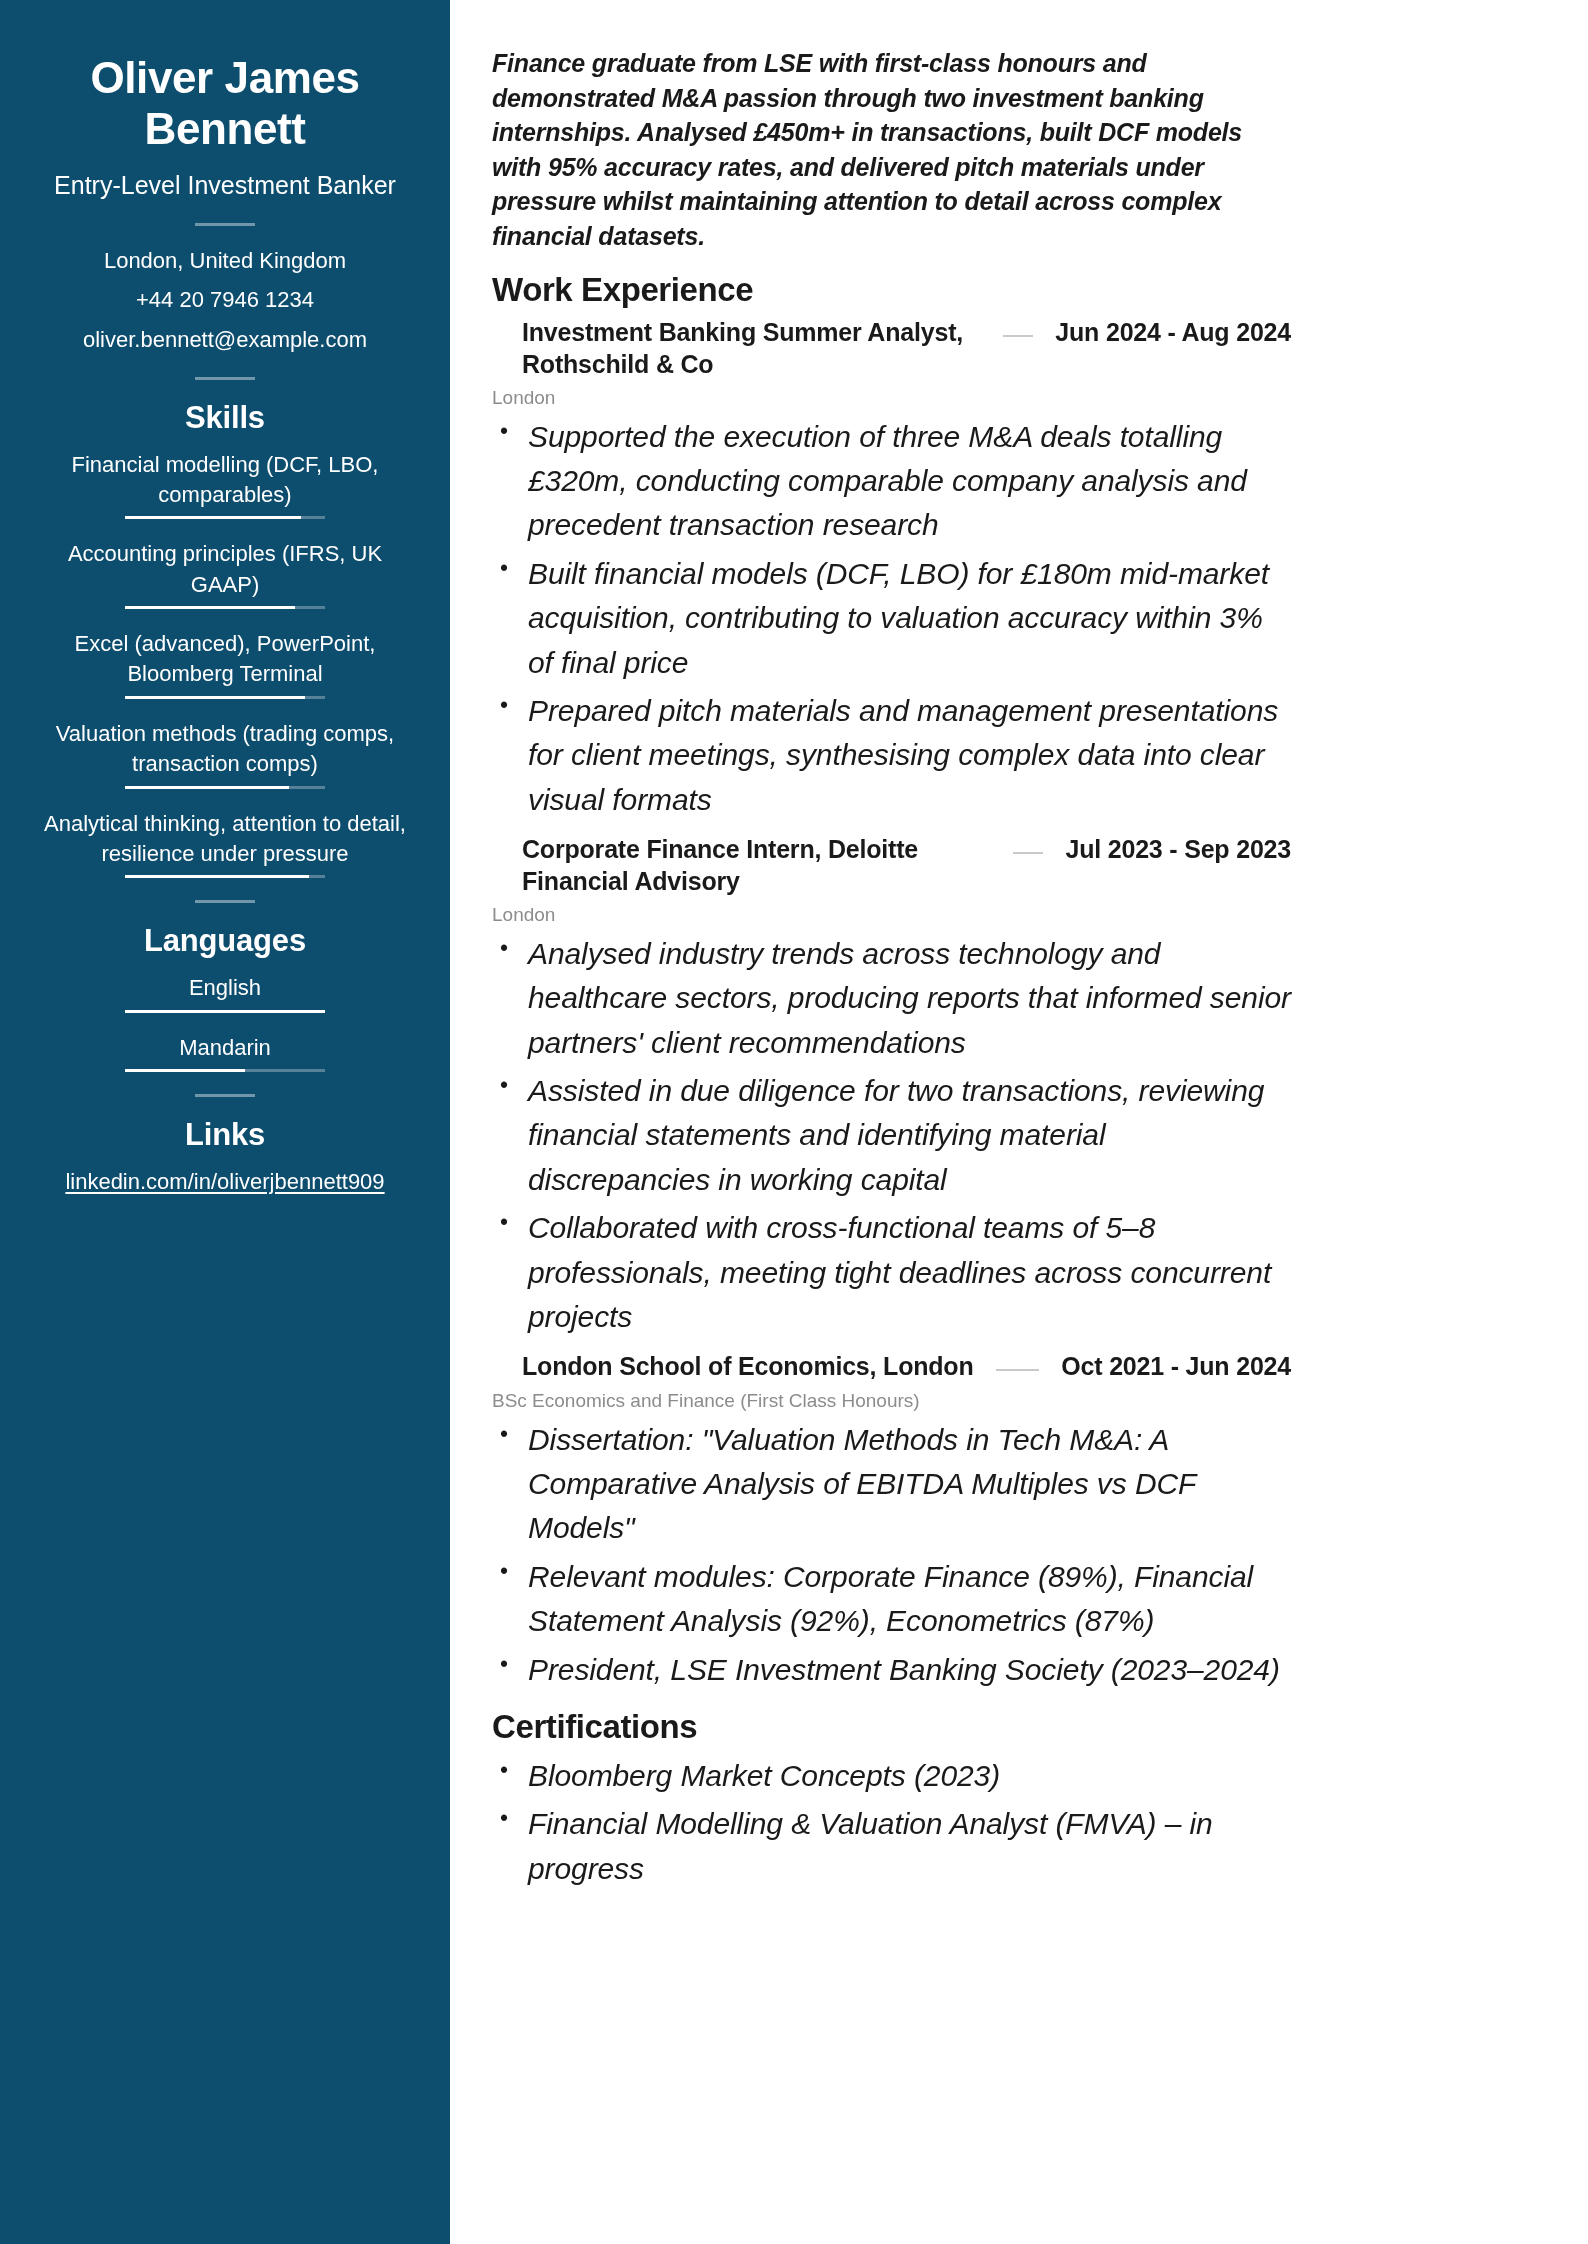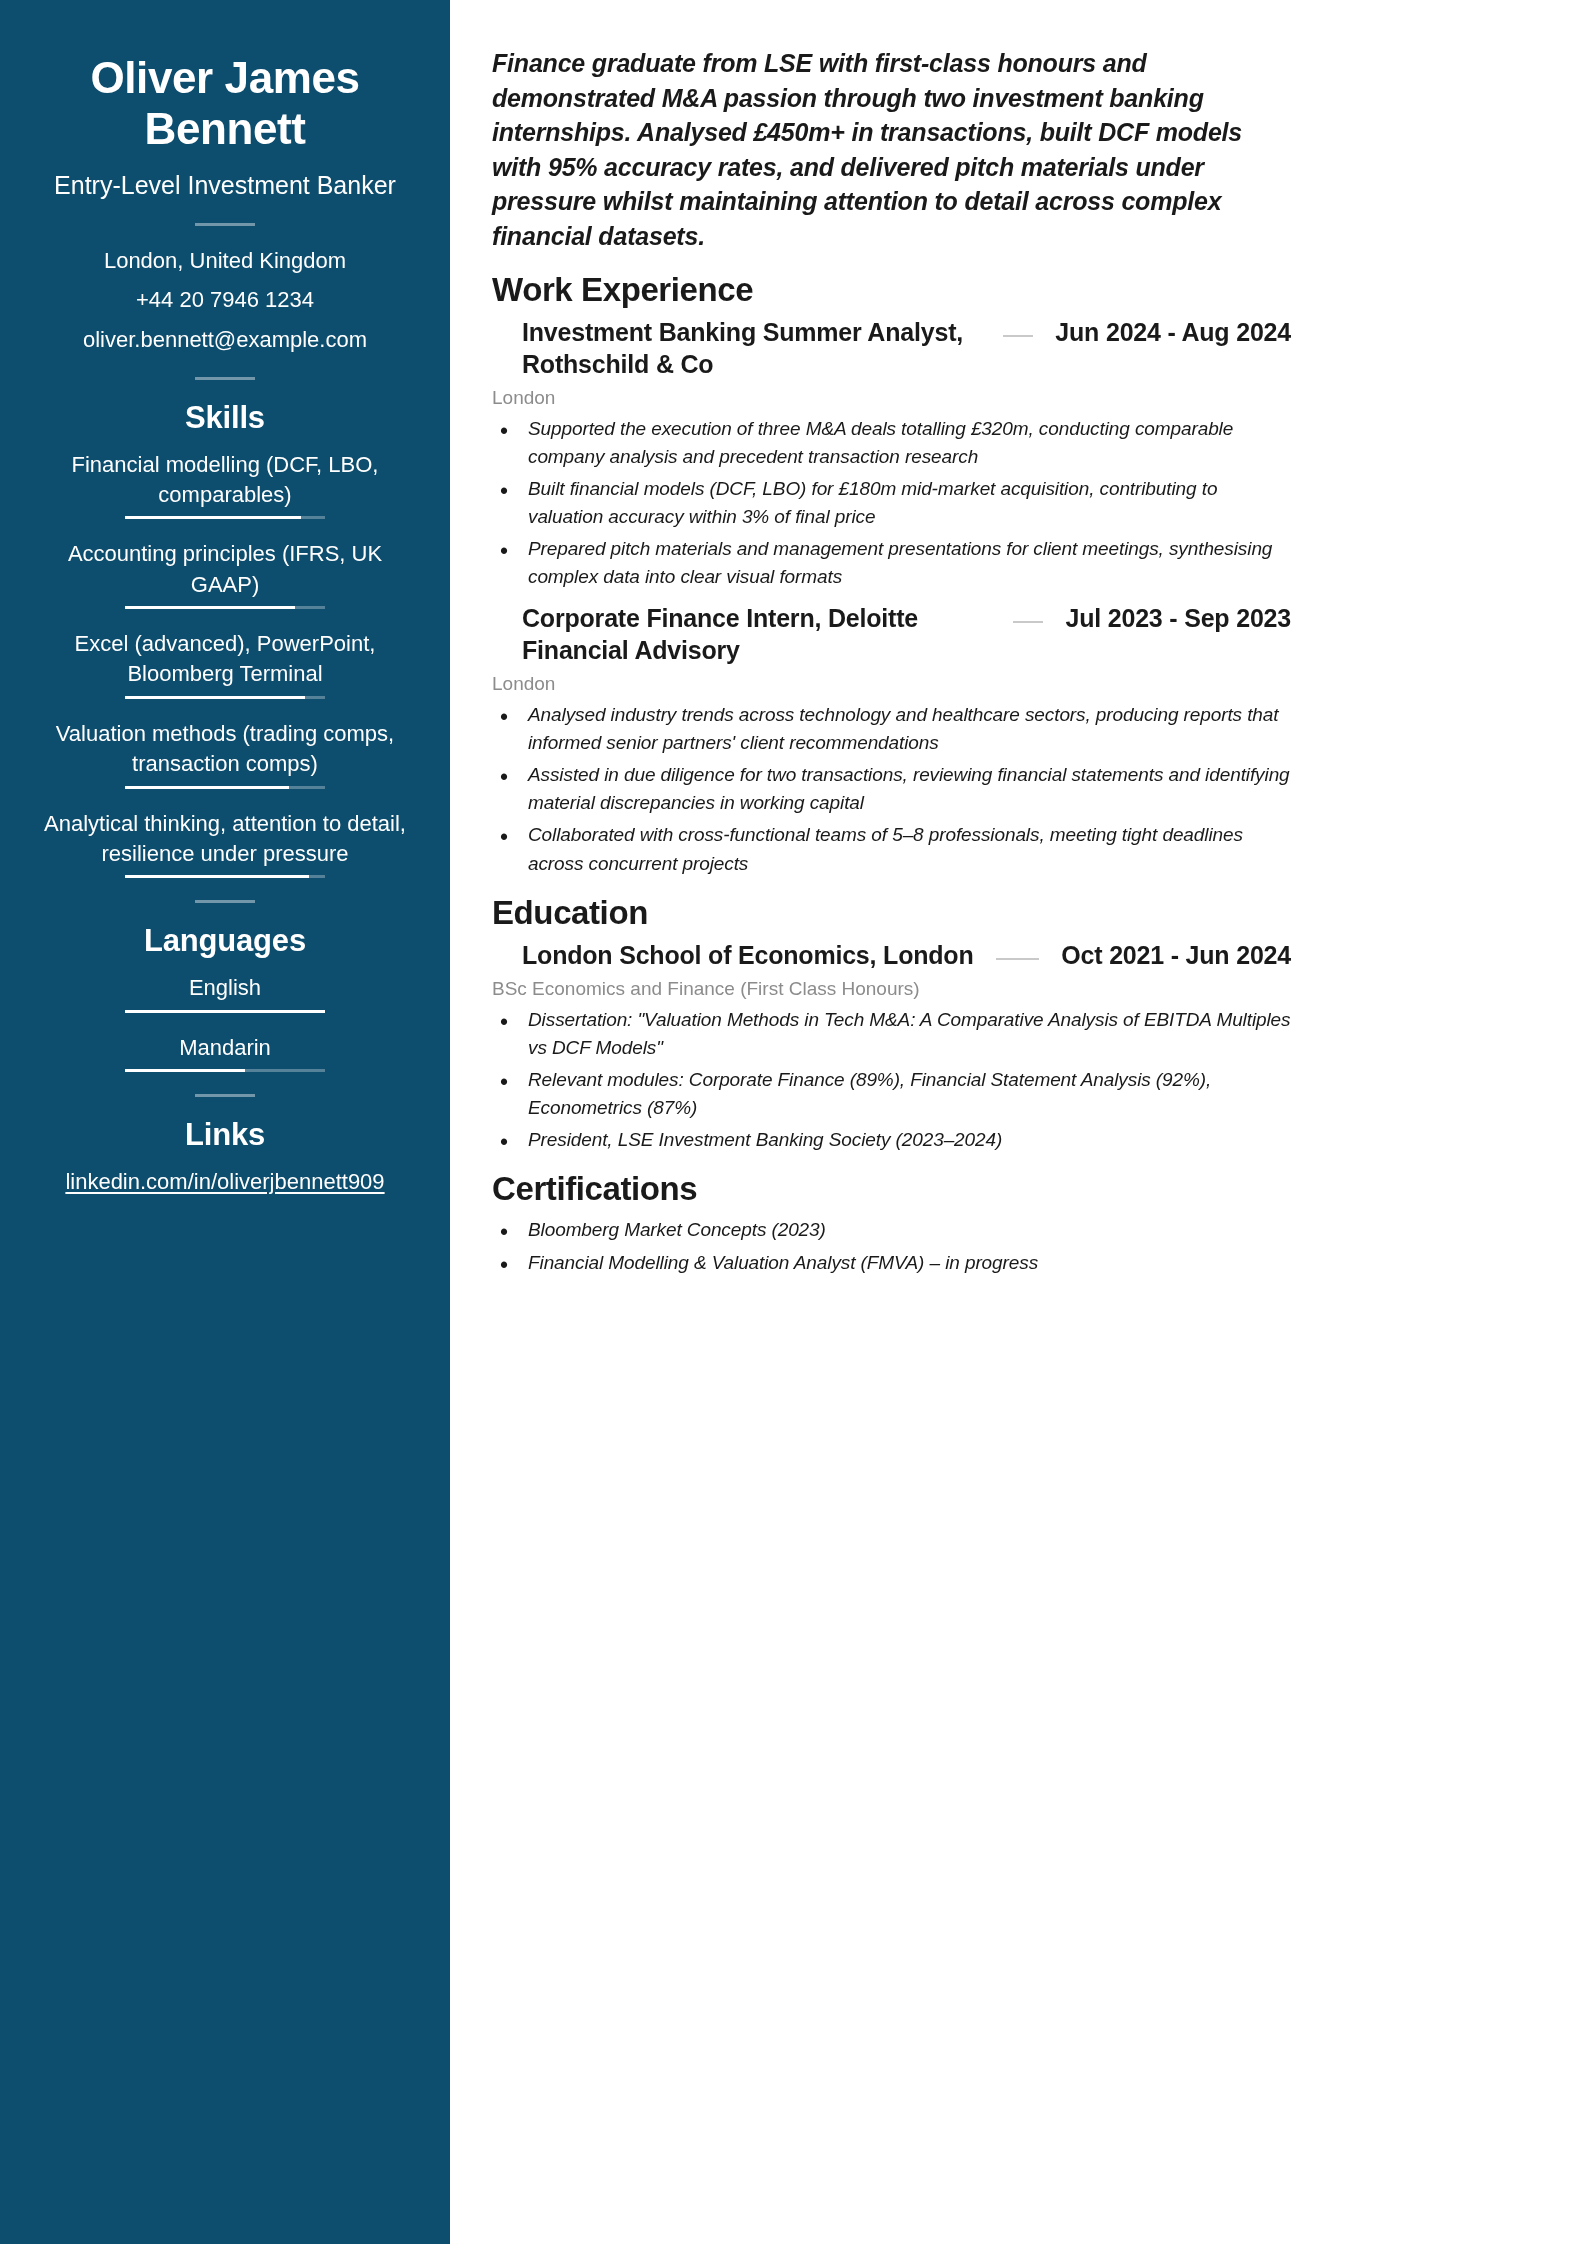--- a/index.html
+++ b/index.html
@@ -139,21 +139,21 @@
     line-height: 1.3;
   }
   ul.bullets {
     list-style: none;
     margin: 4px 0 12px 0;
     padding: 0;
   }
   ul.bullets li {
     position: relative;
     padding-left: 36px;
-    font-size: 19px;
+    font-size: 30px;
     font-style: italic;
     line-height: 1.48;
     margin-bottom: 4px;
     letter-spacing: -0.1px;
   }
   ul.bullets li::before {
     content: "\2022";
     position: absolute;
     left: 8px;
     top: -1px;
@@ -275,21 +275,20 @@
         <div class="entry-sub">London</div>
         <ul class="bullets">
           <li>Analysed industry trends across technology and healthcare sectors, producing reports that informed senior partners' client recommendations</li>
           <li>Assisted in due diligence for two transactions, reviewing financial statements and identifying material discrepancies in working capital</li>
           <li>Collaborated with cross-functional teams of 5–8 professionals, meeting tight deadlines across concurrent projects</li>
         </ul>
       </div>
     </section>
 
     <section class="section">
-      <h2 class="section-title">Education</h2>
 
       <div class="entry">
         <div class="entry-head">
           <div class="entry-title">London School of Economics, London</div>
           <div class="entry-rule"></div>
           <div class="entry-date">Oct 2021 - Jun 2024</div>
         </div>
         <div class="entry-sub">BSc Economics and Finance (First Class Honours)</div>
         <ul class="bullets">
           <li>Dissertation: "Valuation Methods in Tech M&amp;A: A Comparative Analysis of EBITDA Multiples vs DCF Models"</li>

